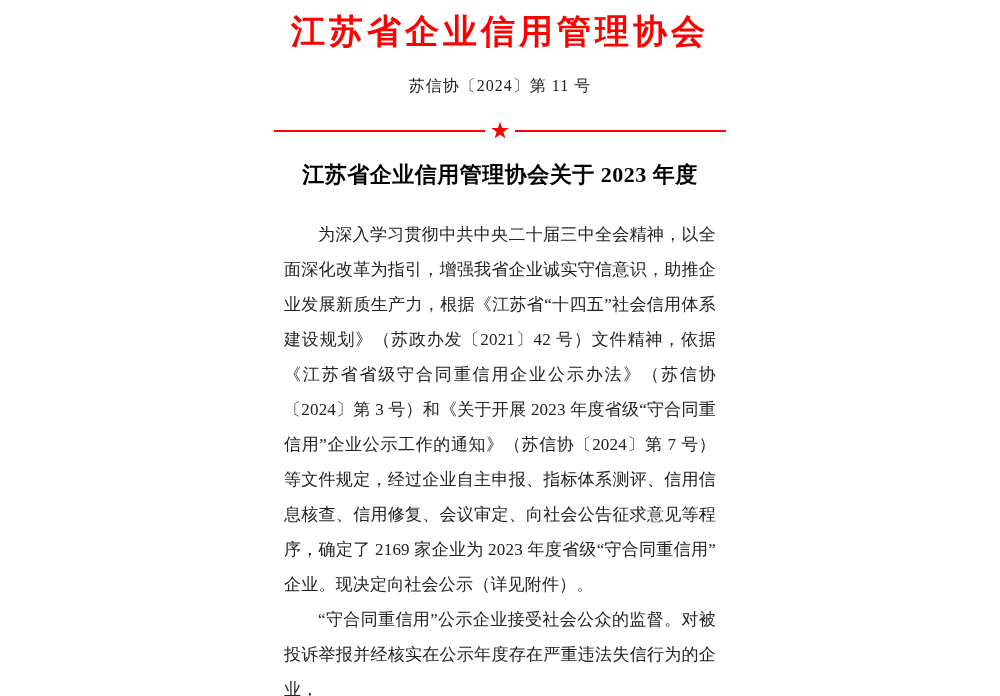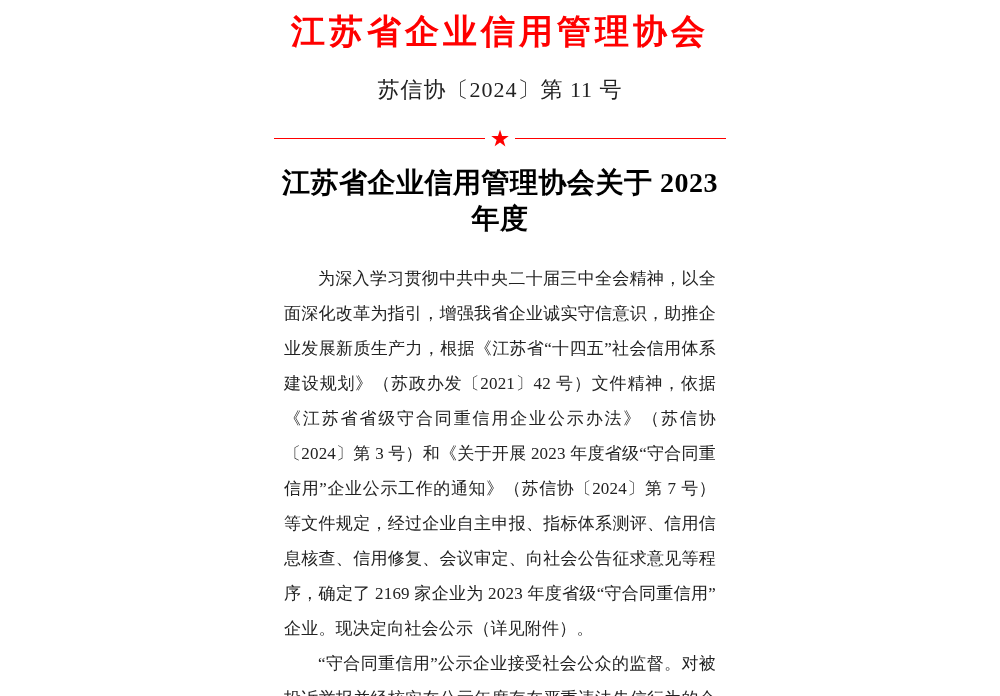--- a/index.html
+++ b/index.html
@@ -32,21 +32,21 @@
     font-size: 34px;
     font-weight: bold;
     letter-spacing: 4px;
     white-space: nowrap;
     line-height: 1.3;
   }
   .doc-number {
     margin-top: 22px;
     text-align: center;
     color: var(--text-dark);
-    font-size: 22px;
+    font-size: 16px;
     letter-spacing: 1px;
     line-height: 1.25;
   }
   .divider {
     margin-top: 25px;
     display: flex;
     align-items: center;
   }
   .divider .rule {
     flex: 1 1 auto;
@@ -57,21 +57,21 @@
     color: var(--accent-red);
     font-size: 20px;
     line-height: 1;
     padding: 0 5px;
     transform: translateY(-1px);
   }
   .doc-title {
     margin-top: 16px;
     text-align: center;
     color: var(--title-black);
-    font-size: 28px;
+    font-size: 22px;
     font-weight: bold;
     line-height: 36px;
     letter-spacing: 0.5px;
   }
   .body-text {
     width: 432px;
     margin: 24px auto 0 auto;
     color: #222222;
     font-size: 17px;
     line-height: 35px;

